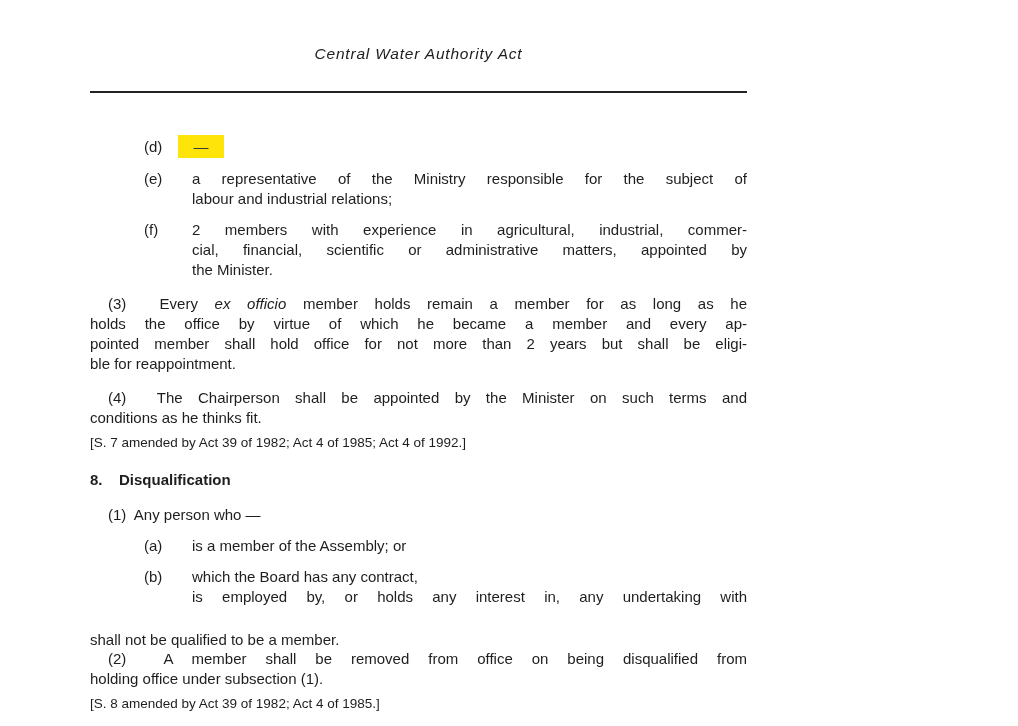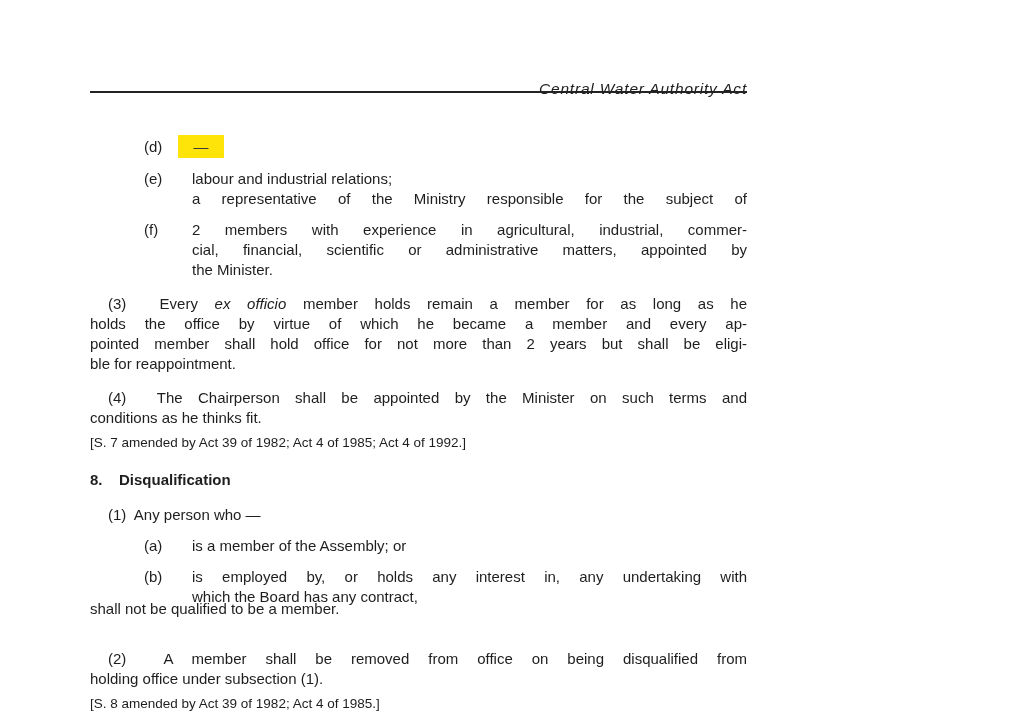--- a/index.html
+++ b/index.html
@@ -5,22 +5,22 @@
   html, body { margin: 0; padding: 0; }
   body {
     width: 1018px; height: 726px;
     background: #ffffff;
     font-family: "Liberation Sans", sans-serif;
     color: #1e1e1e;
   }
   .page { position: relative; width: 1018px; height: 726px; background: #fff; overflow: hidden; }
 
   .doc-title {
-    position: absolute; top: 80px; left: 90px; width: 657px;
-    text-align: right; font-style: italic; font-size: 15.5px; letter-spacing: 0.8px;
+    position: absolute; top: 45px; left: 90px; width: 657px;
+    text-align: center; font-style: italic; font-size: 15.5px; letter-spacing: 0.8px;
   }
   .rule { position: absolute; top: 91px; left: 90px; width: 657px; height: 2px; background: #232323; }
 
   .block { position: absolute; font-size: 15px; line-height: 20px; }
 
   .tline { text-align: justify; text-align-last: justify; }
   .tline.last { text-align-last: left; }
   .it { font-style: italic; }
 
   
@@ -42,21 +42,21 @@
   #item-a { top: 536px; }
   #item-b { top: 567px; }
 
   
   .para { left: 90px; width: 657px; }
   .para .tline:first-child { text-indent: 18px; }
   .para.noindent .tline { text-indent: 0; }
   #para-3 { top: 294px; }
   #para-4 { top: 388px; }
   #para-1 { top: 505px; }
-  #closing { top: 599px; }
+  #closing { top: 630px; }
   #para-2 { top: 649px; }
 
   .note {
     position: absolute; left: 90px; width: 657px;
     text-align: left; font-size: 13.5px; line-height: 16px;
   }
   #s7-note { top: 435px; }
   #s8-note { top: 696px; }
 
   #heading-8 {
@@ -74,22 +74,22 @@
   <div class="rule"></div>
 
   <div class="block li" id="item-d">
     <span class="lbl">(d)</span>
     <span class="hl" style="background: rgb(255, 228, 9);">—</span>
   </div>
 
   <div class="block li" id="item-e">
     <span class="lbl">(e)</span>
     <div class="txt">
+        <div class="tline"><span>a representative of the Ministry responsible for the subject of</span></div>
         <div class="tline last"><span>labour and industrial relations;</span></div>
-        <div class="tline"><span>a representative of the Ministry responsible for the subject of</span></div>
       </div>
   </div>
 
   <div class="block li" id="item-f">
     <span class="lbl">(f)</span>
     <div class="txt">
         <div class="tline"><span>2 members with experience in agricultural, industrial, commer-</span></div>
         <div class="tline"><span>cial, financial, scientific or administrative matters, appointed by</span></div>
         <div class="tline last"><span>the Minister.</span></div>
       </div>
@@ -120,22 +120,22 @@
   <div class="block li" id="item-a">
     <span class="lbl">(a)</span>
     <div class="txt">
         <div class="tline last"><span>is a member of the Assembly; or</span></div>
       </div>
   </div>
 
   <div class="block li" id="item-b">
     <span class="lbl">(b)</span>
     <div class="txt">
+        <div class="tline last"><span>which the Board has any contract,</span></div>
         <div class="tline"><span>is employed by, or holds any interest in, any undertaking with</span></div>
-        <div class="tline last"><span>which the Board has any contract,</span></div>
       </div>
   </div>
 
   <div class="block para noindent" id="closing">
       <div class="tline last"><span>shall not be qualified to be a member.</span></div>
     </div>
 
   <div class="block para" id="para-2">
       <div class="tline"><span>(2)&nbsp; A member shall be removed from office on being disqualified from</span></div>
       <div class="tline last"><span>holding office under subsection (1).</span></div>

